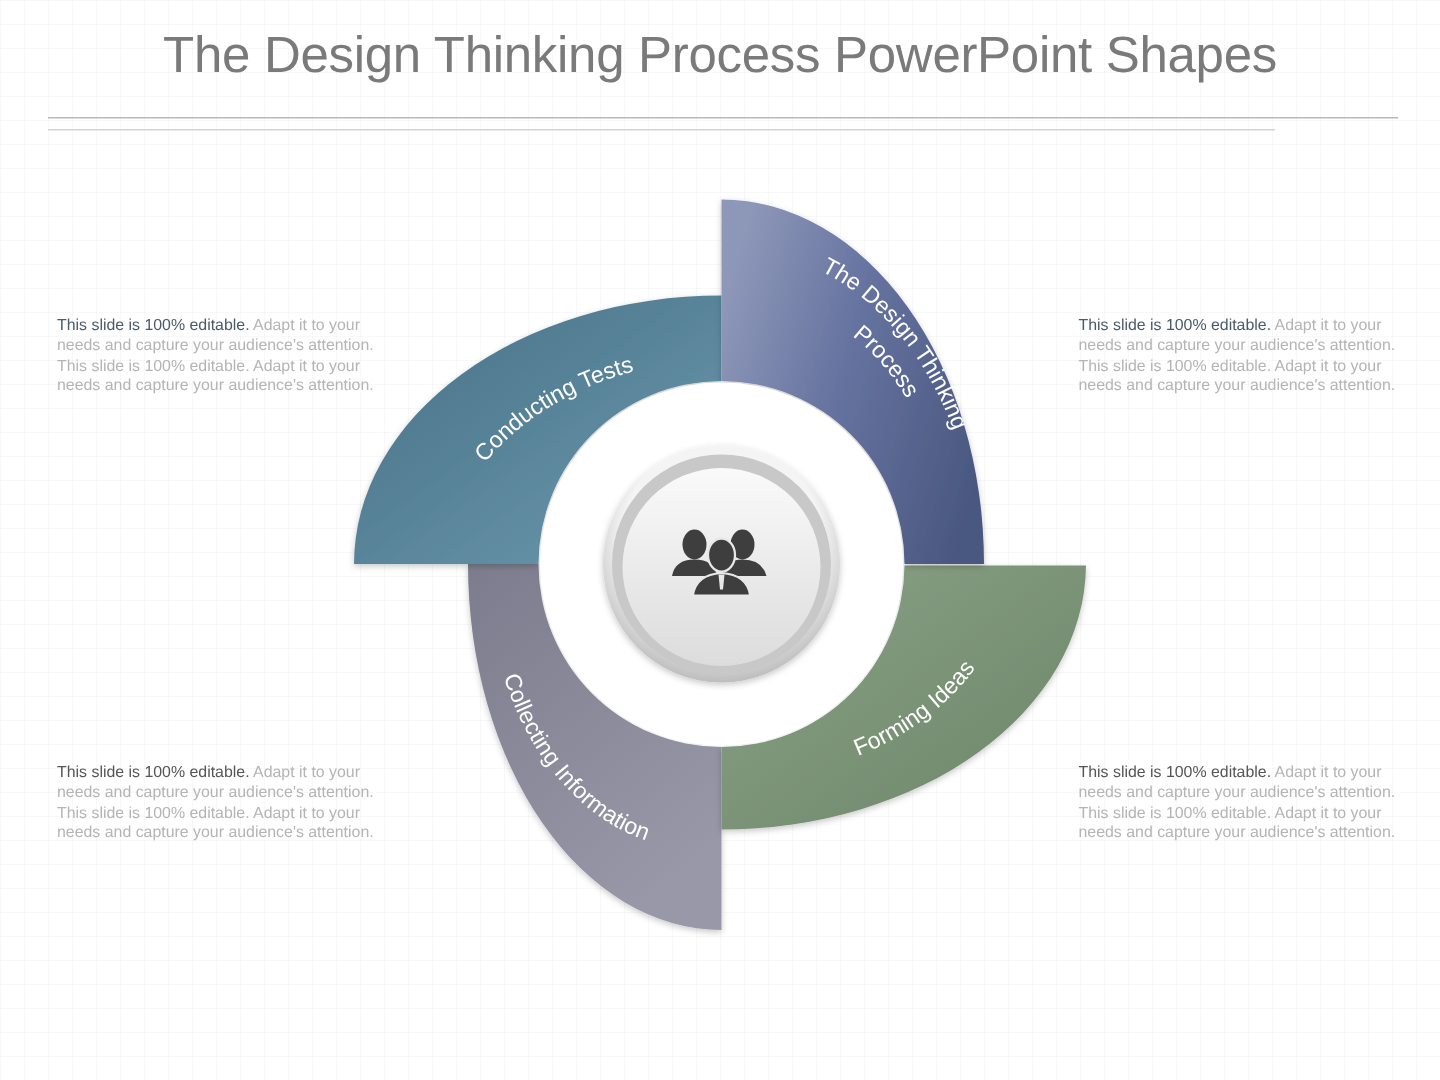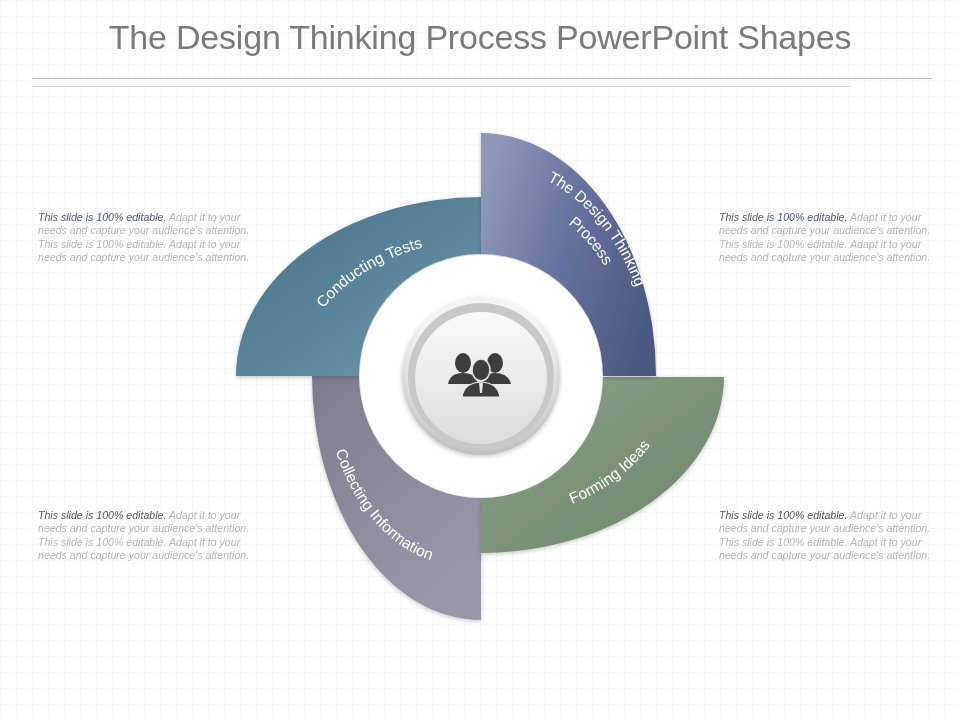--- a/index.html
+++ b/index.html
@@ -16,21 +16,21 @@
     position: absolute; left: 0; top: 18px; width: 960px;
     text-align: center; font-size: 34px; color: #7a7a7a;
     letter-spacing: -0.2px;
   }
   .rule { position: absolute; left: 32px; height: 1px; }
   .rule1 { top: 78px; width: 900px; background: #b9b9b9; }
   .rule2 { top: 86px; width: 818px; background: #d4d4d4; }
 
   .blurb {
     position: absolute; width: 215px;
-    font-size: 10.6px; line-height: 13.4px; color: #b4b4b4; font-style: italic;
+    font-size: 10.6px; line-height: 13.4px; color: #b4b4b4;
   }
   .blurb .lead { color: #4a5a6a; }
   .blurb.bl .lead, .blurb.br .lead { color: #555555; }
   .tl { left: 38px; top: 211px; }
   .tr { left: 719px; top: 211px; }
   .bl { left: 38px; top: 509px; }
   .br { left: 719px; top: 509px; }
 
   svg.diagram { position: absolute; left: 0; top: 0; }
   .seg-label { font-family: "Liberation Sans", sans-serif; font-size: 15.5px; fill: #ffffff; }

